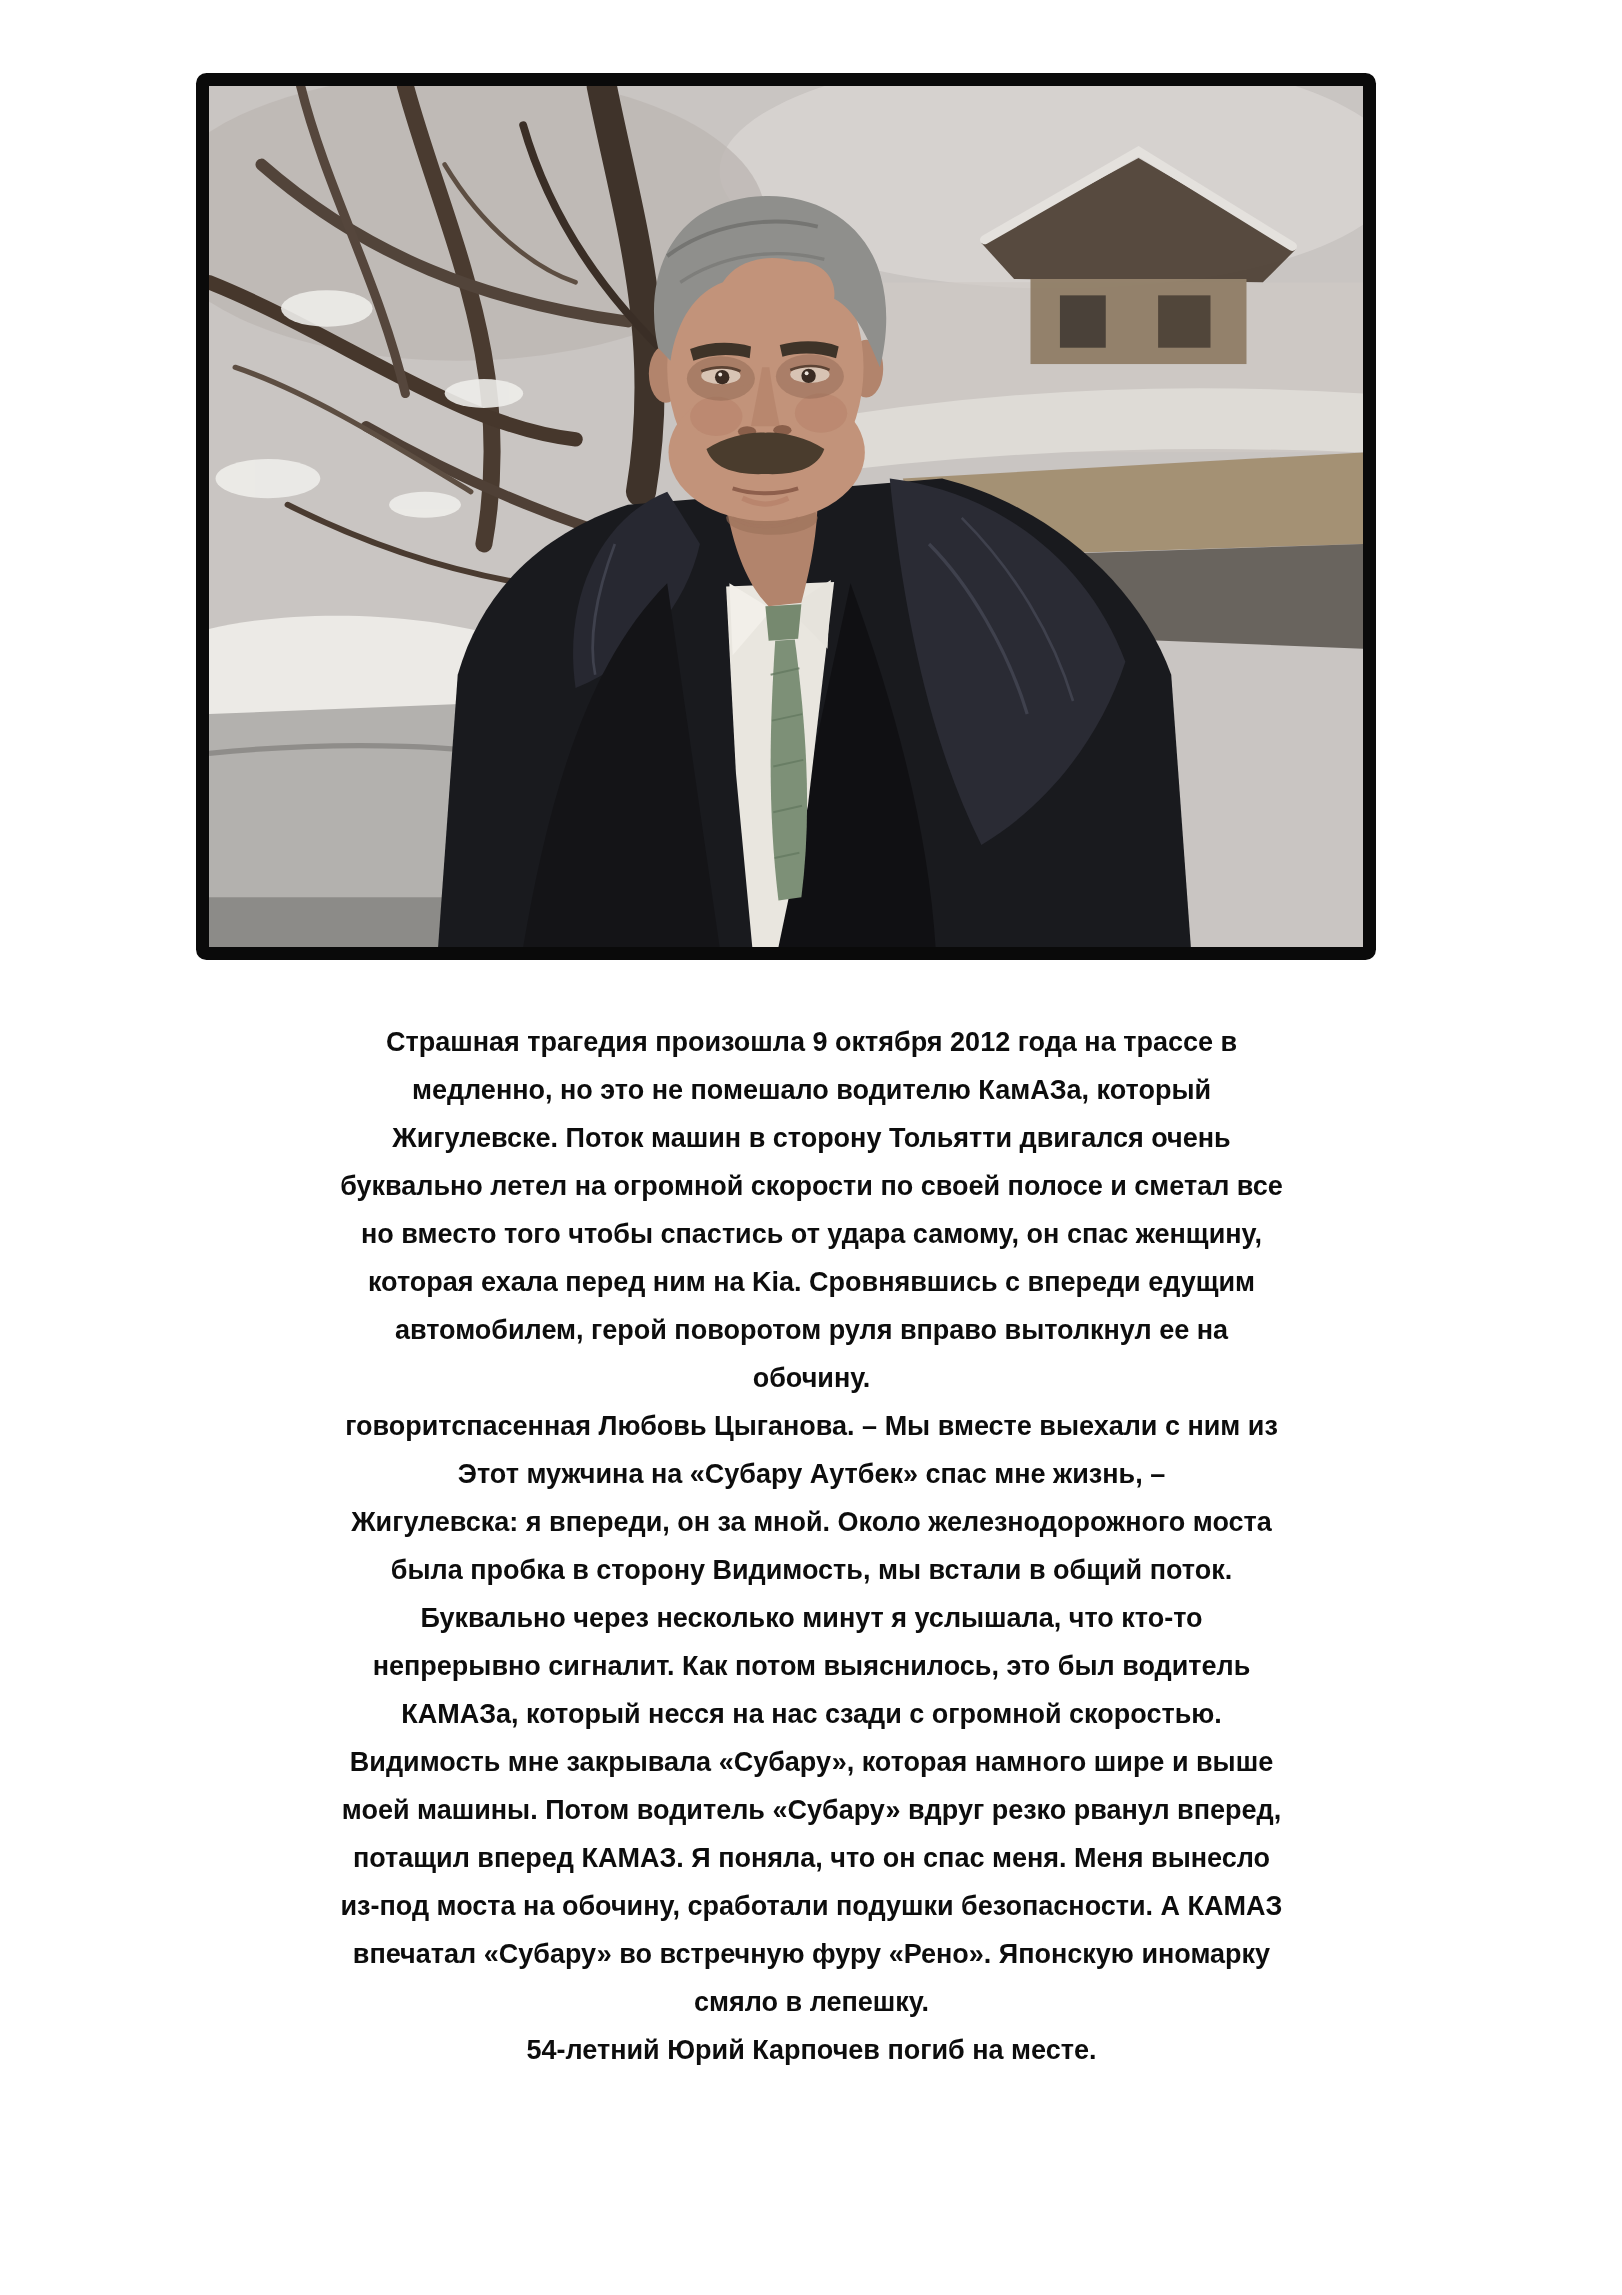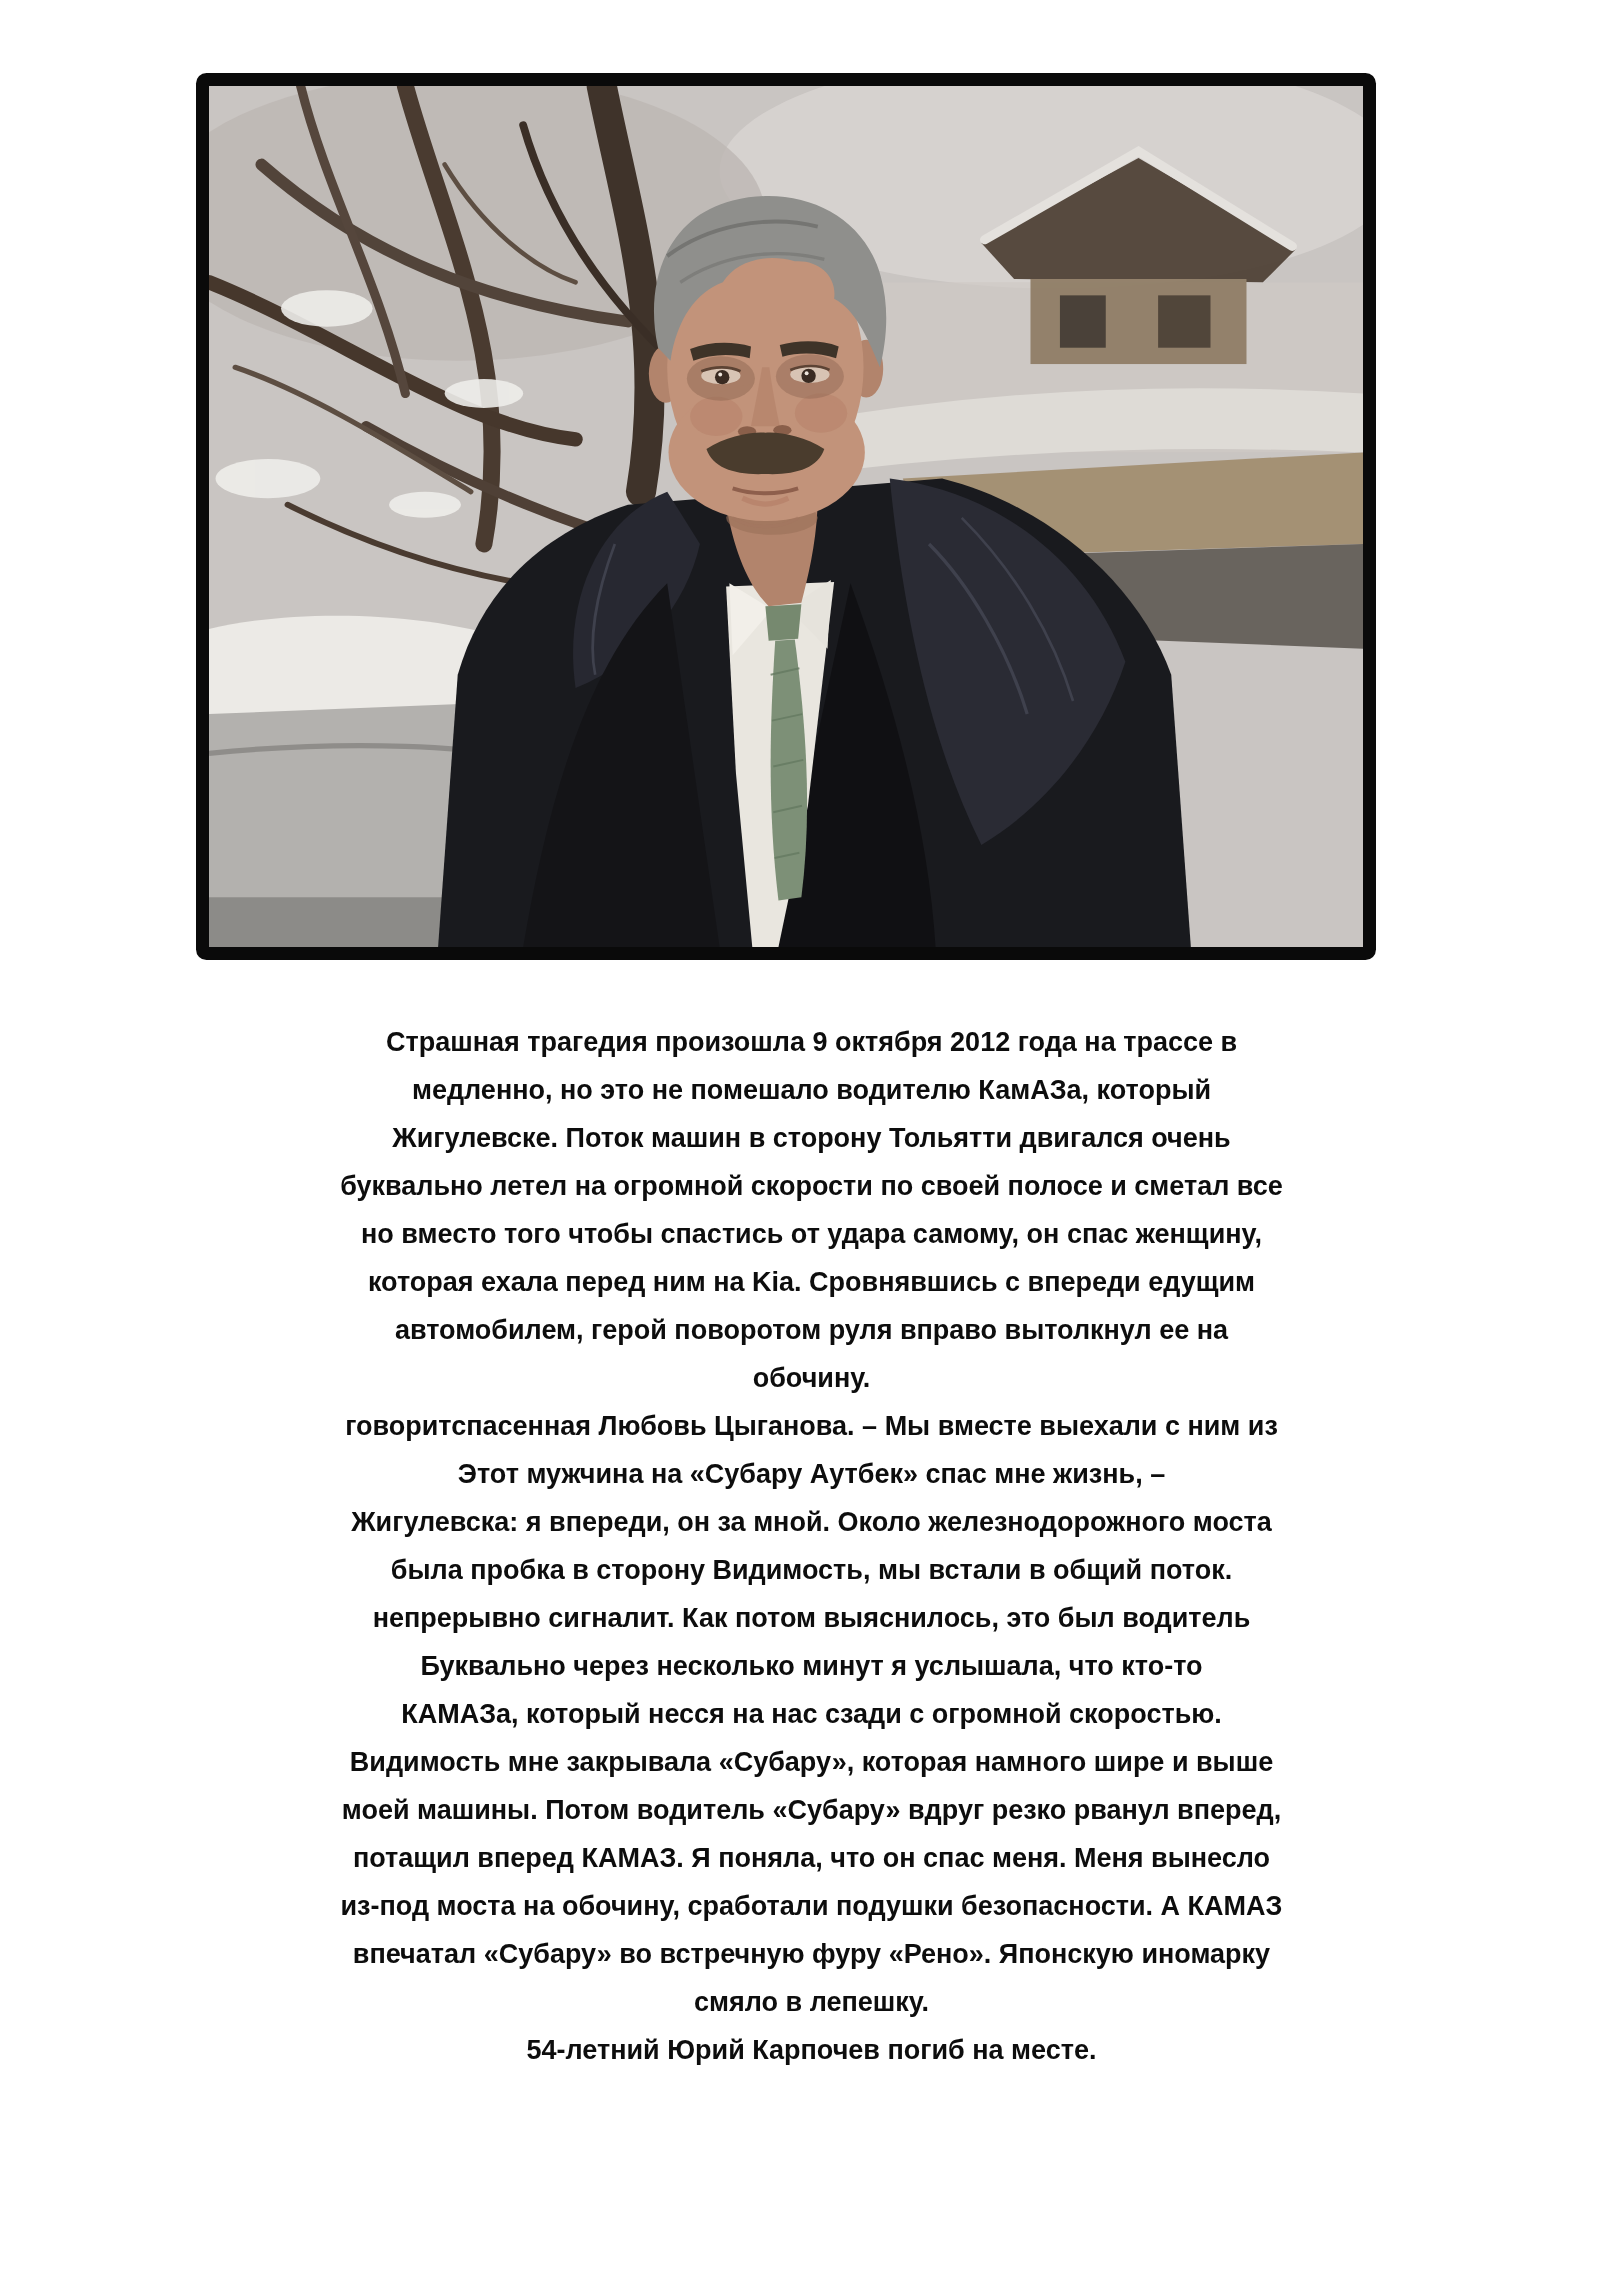--- a/index.html
+++ b/index.html
@@ -177,22 +177,22 @@
       <div class="line">Жигулевске. Поток машин в сторону Тольятти двигался очень</div>
       <div class="line">буквально летел на огромной скорости по своей полосе и сметал все</div>
       <div class="line">но вместо того чтобы спастись от удара самому, он спас женщину,</div>
       <div class="line">которая ехала перед ним на Kia. Сровнявшись с впереди едущим</div>
       <div class="line">автомобилем, герой поворотом руля вправо вытолкнул ее на</div>
       <div class="line">обочину.</div>
       <div class="line">говоритспасенная Любовь Цыганова. – Мы вместе выехали с ним из</div>
       <div class="line">Этот мужчина на «Субару Аутбек» спас мне жизнь, –</div>
       <div class="line">Жигулевска: я впереди, он за мной. Около железнодорожного моста</div>
       <div class="line">была пробка в сторону Видимость, мы встали в общий поток.</div>
+      <div class="line">Буквально через несколько минут я услышала, что кто-то</div>
       <div class="line">непрерывно сигналит. Как потом выяснилось, это был водитель</div>
-      <div class="line">Буквально через несколько минут я услышала, что кто-то</div>
       <div class="line">КАМАЗа, который несся на нас сзади с огромной скоростью.</div>
       <div class="line">Видимость мне закрывала «Субару», которая намного шире и выше</div>
       <div class="line">моей машины. Потом водитель «Субару» вдруг резко рванул вперед,</div>
       <div class="line">потащил вперед КАМАЗ. Я поняла, что он спас меня. Меня вынесло</div>
       <div class="line">из-под моста на обочину, сработали подушки безопасности. А КАМАЗ</div>
       <div class="line">впечатал «Субару» во встречную фуру «Рено». Японскую иномарку</div>
       <div class="line">смяло в лепешку.</div>
       <div class="line">54-летний Юрий Карпочев погиб на месте.</div>
     </main>
 

